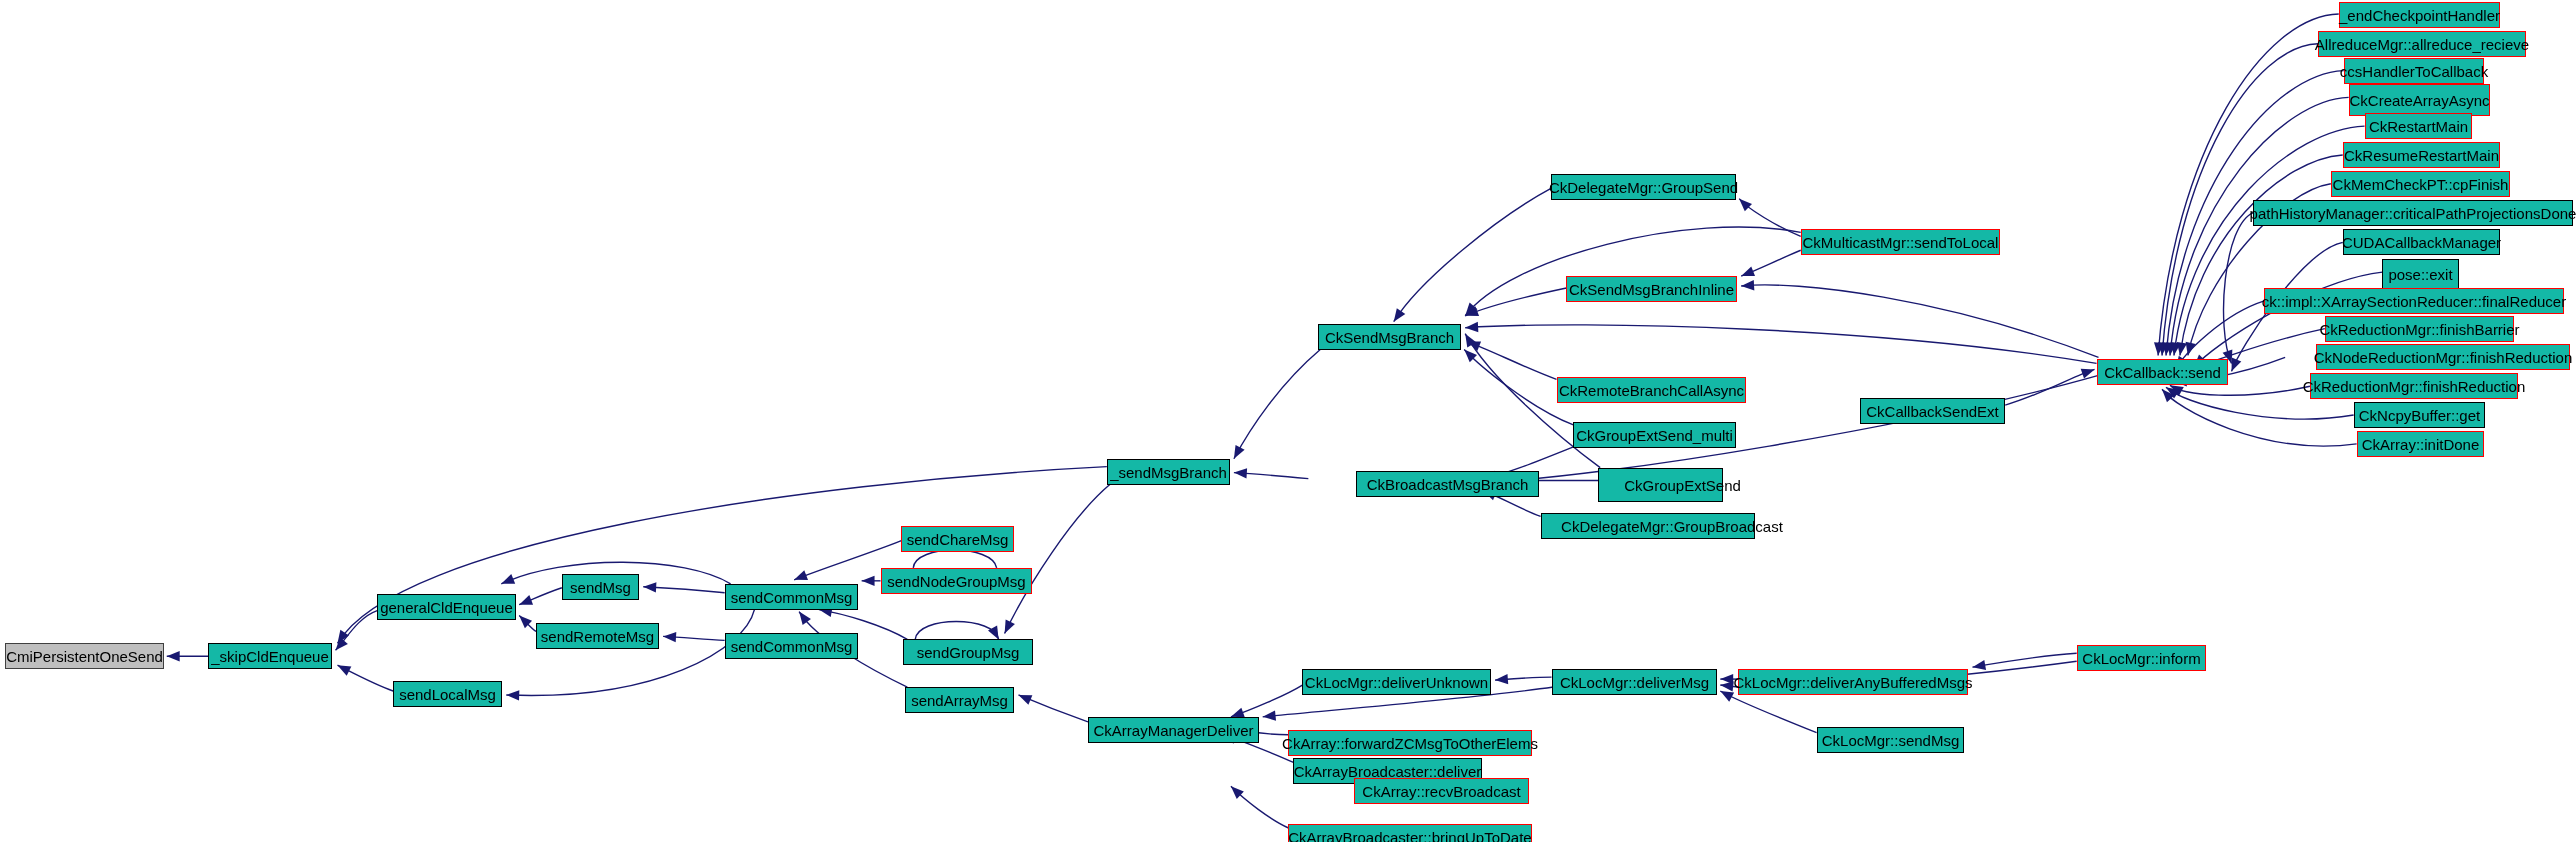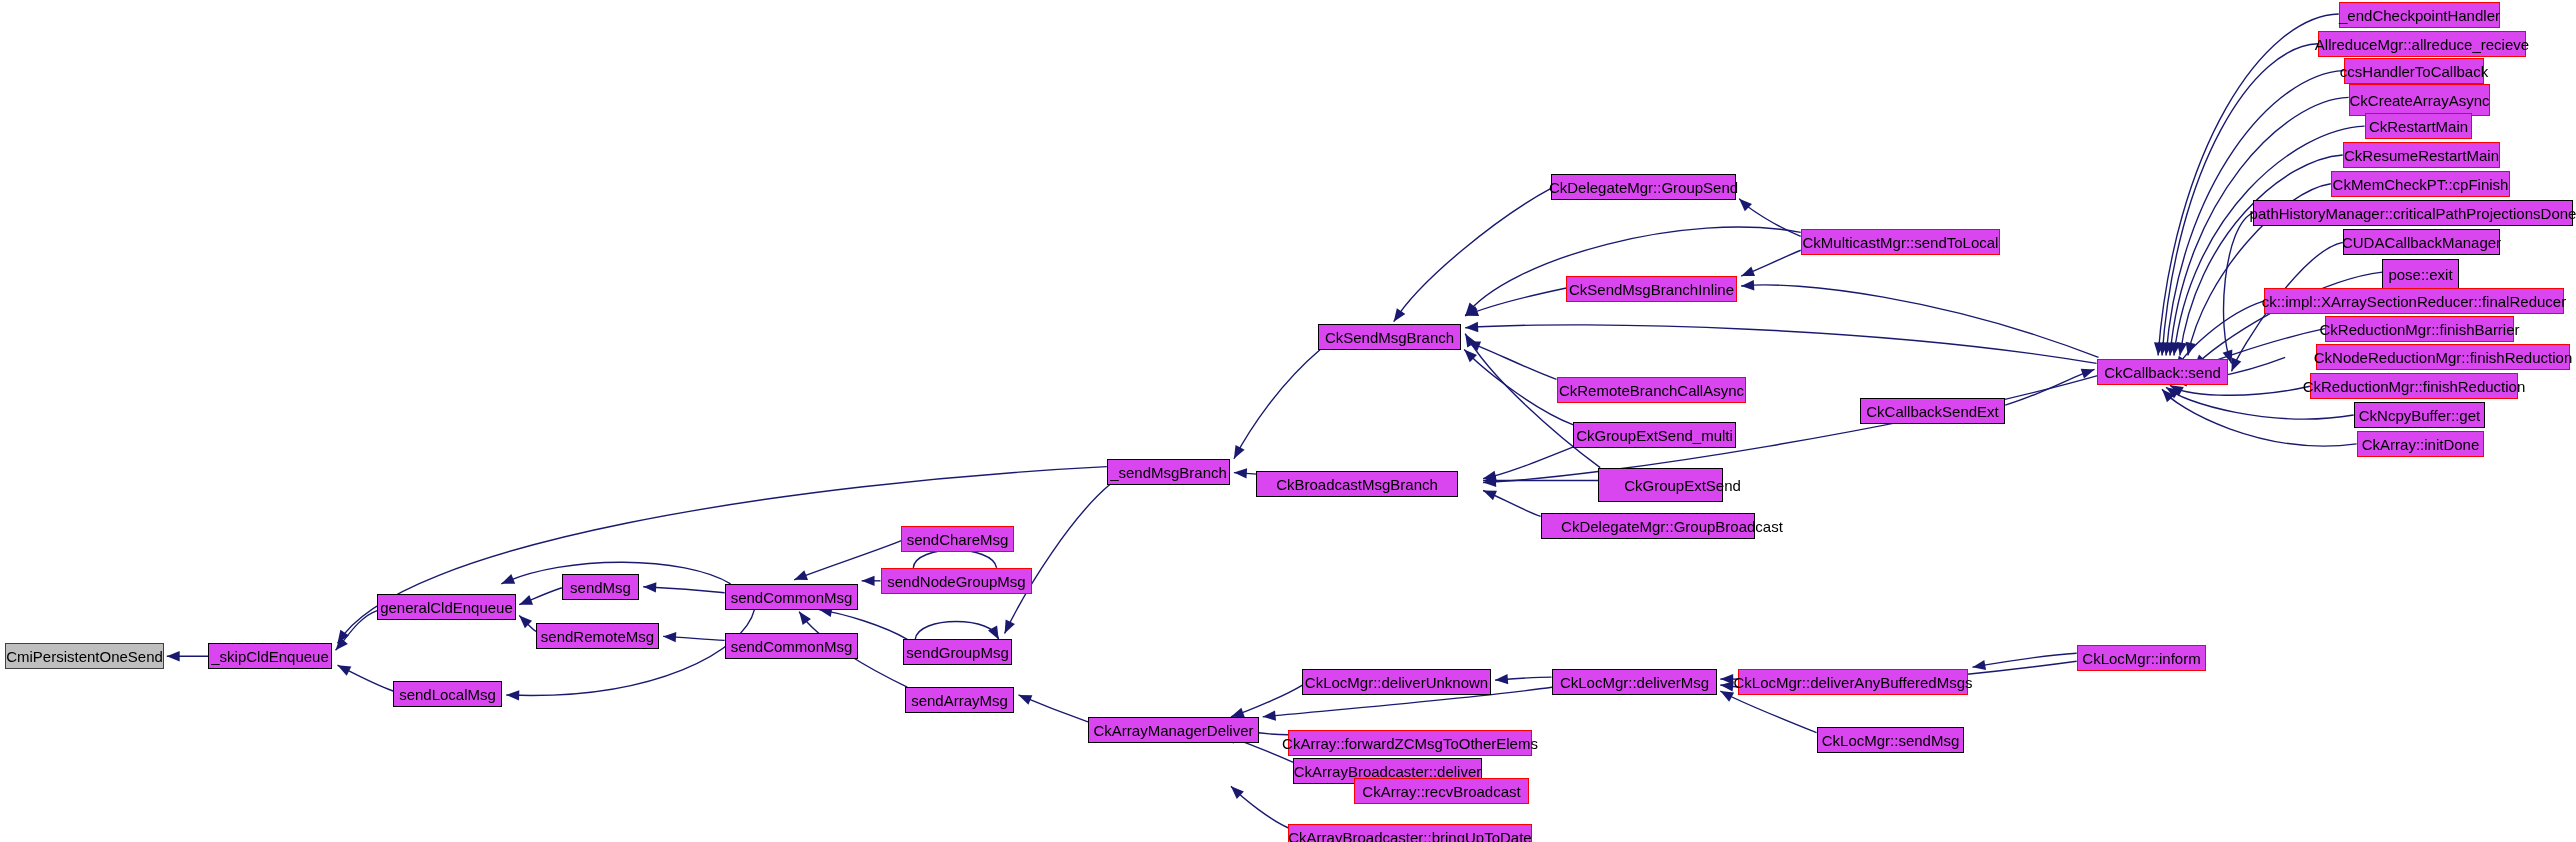--- a/index.html
+++ b/index.html
@@ -1,20 +1,20 @@
 <!DOCTYPE html>
 <html><head>
 <meta charset="utf-8">
 <style>
   html,body{margin:0;padding:0;background:#ffffff;}
   #canvas{position:relative;width:2576px;height:843px;background:#ffffff;overflow:hidden;
           font-family:"Liberation Sans", sans-serif;}
   svg.edges{position:absolute;left:0;top:0;width:2576px;height:843px;}
   .node{position:absolute;box-sizing:border-box;display:flex;align-items:center;justify-content:center;
-        background:#d946ef;border:1px solid #000000;color:#000000;white-space:nowrap;
+        background:#14b8a6;border:1px solid #000000;color:#000000;white-space:nowrap;
         font-size:15px;line-height:1;letter-spacing:0px;}
   .node.red{border-color:#ff0000;}
   .node.gray{background:#bfbfbf;border-color:#404040;}
   .node span{pointer-events:none;}
 </style>
 </head>
 <body>
 
 <div id="canvas">
   <svg class="edges" viewBox="0 0 2595 849" xmlns="http://www.w3.org/2000/svg">
@@ -172,33 +172,33 @@
       </div>
       <div class="node" style="left: 725px; top: 633px; width: 133px; height: 26px;">
         <span>sendCommonMsg</span>
       </div>
       <div class="node red" style="left: 901px; top: 526px; width: 113px; height: 26px;">
         <span>sendChareMsg</span>
       </div>
       <div class="node red" style="left: 881px; top: 568px; width: 151px; height: 26px;">
         <span>sendNodeGroupMsg</span>
       </div>
-      <div class="node" style="left: 903px; top: 639px; width: 109px; height: 26px;">
+      <div class="node" style="left: 903px; top: 639px; width: 130px; height: 26px;">
         <span>sendGroupMsg</span>
       </div>
       <div class="node" style="left: 905px; top: 687px; width: 109px; height: 26px;">
         <span>sendArrayMsg</span>
       </div>
       <div class="node" style="left: 1107px; top: 459px; width: 123px; height: 26px;">
         <span>_sendMsgBranch</span>
       </div>
       <div class="node" style="left: 1318px; top: 324px; width: 143px; height: 26px;">
         <span>CkSendMsgBranch</span>
       </div>
-      <div class="node" style="left: 1256px; top: 471px; width: 202px; height: 26px;">
+      <div class="node" style="left: 1356px; top: 471px; width: 183px; height: 26px;">
         <span>CkBroadcastMsgBranch</span>
       </div>
       <div class="node" style="left: 1088px; top: 717px; width: 171px; height: 26px;">
         <span>CkArrayManagerDeliver</span>
       </div>
       <div class="node" style="left: 1293px; top: 758px; width: 189px; height: 26px;">
         <span>CkArrayBroadcaster::deliver</span>
       </div>
       <div class="node" style="left: 1551px; top: 174px; width: 185px; height: 26px;">
         <span>CkDelegateMgr::GroupSend</span>

